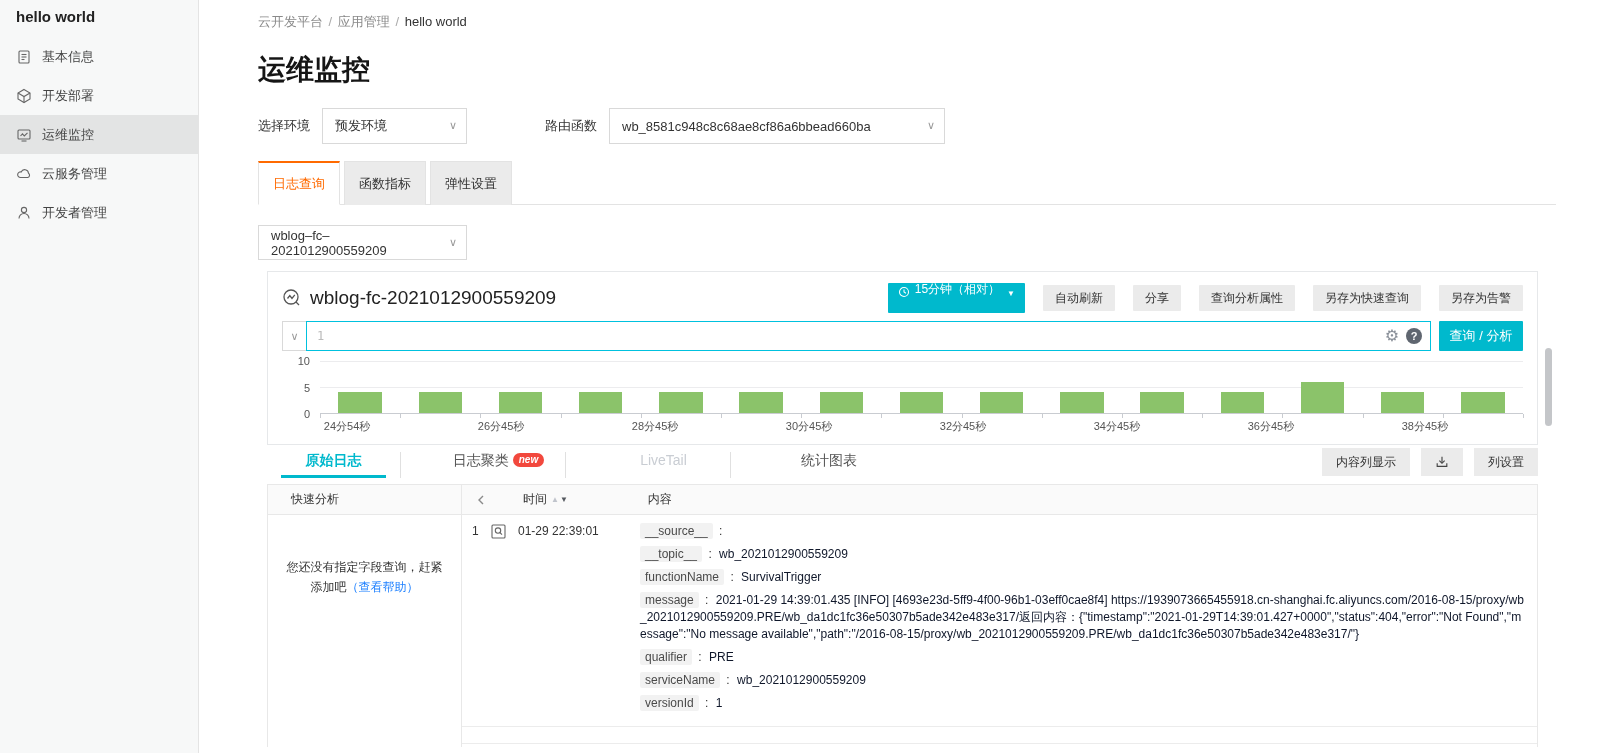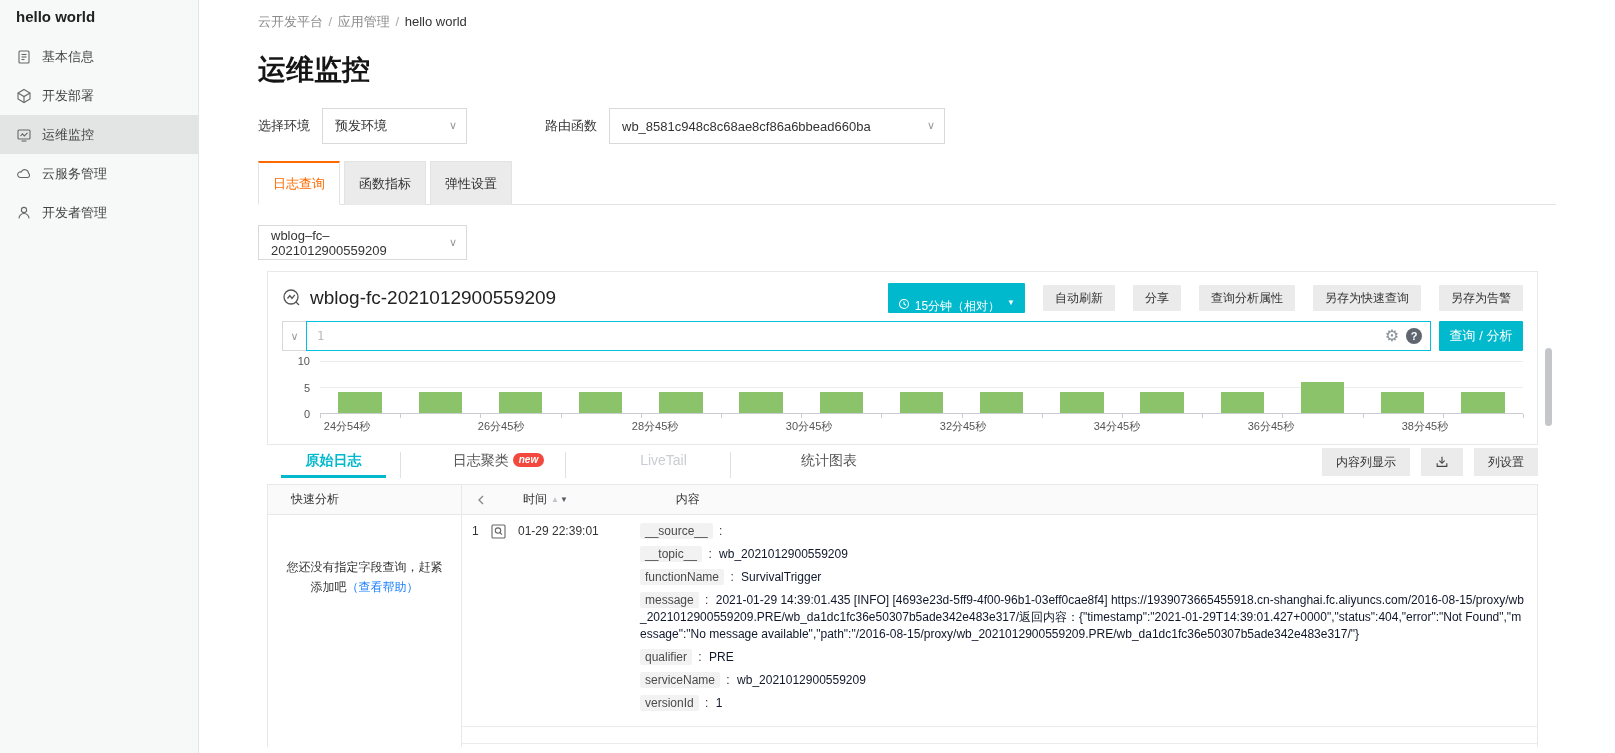--- a/index.html
+++ b/index.html
@@ -47,21 +47,21 @@
 
   
   .panel { margin-top:11px; margin-left:9px; width:1271px; border:1px solid #e6e8ea;
     padding:12px 14px 10px 14px; background:#fff; }
   .panel-head { display:flex; align-items:center; justify-content:space-between; height:28px; }
   .panel-title { display:flex; align-items:center; font-size:19px; color:#222; }
   .panel-title .t-icon { width:20px; height:20px; margin-right:8px; display:inline-flex; }
   .panel-title .t-icon svg { width:20px; height:20px; stroke:#555; fill:none; stroke-width:1.3; }
   .head-actions { display:flex; align-items:center; }
   .btn-time { height:26px; background:var(--teal); color:#fff; font-size:12px; border:none;
-    display:flex; align-items:flex-start; padding:15px 10px; cursor:pointer; border-radius:1px; }
+    display:flex; align-items:flex-end; padding:15px 10px; cursor:pointer; border-radius:1px; }
   .btn-time svg { width:12px; height:12px; stroke:#fff; fill:none; stroke-width:1.4; margin-right:5px; }
   .btn-time .caret { font-size:8px; margin-left:7px; }
   .btn-gray { height:26px; background:#ebebeb; border:none; color:#333; font-size:12px;
     padding:0 12px; margin-left:9px; cursor:pointer; border-radius:1px; }
   .btn-gray.lg { margin-left:18px; }
 
   .query-row { margin-top:9px; display:flex; align-items:stretch; }
   .q-collapse { width:25px; border:1px solid #d9d9d9; background:#fff; display:flex;
     align-items:center; justify-content:center; color:#999; font-size:11px; cursor:pointer; }
   .q-input-wrap { flex:1; border:1px solid #00c1de; margin-left:-1px; display:flex;
@@ -126,21 +126,21 @@
     font-size:12px; color:#333; align-items:center; }
   .qa-head { width:194px; border-right:1px solid #e8e8e8; height:100%; display:flex;
     align-items:center; padding-left:23px; }
   .main-head { flex:1; height:100%; display:flex; align-items:center; }
   .collapse-ic { margin-left:13px; display:inline-flex; cursor:pointer; }
   .collapse-ic svg { width:12px; height:12px; stroke:#8a8a8a; fill:none; stroke-width:1.4; }
   .th-time { margin-left:36px; display:flex; align-items:center; cursor:pointer; }
   .sort-ics { margin-left:4px; display:inline-flex; }
   .sort-up { font-size:8px; color:#c0c4cc; }
   .sort-down { font-size:8px; color:#55595f; margin-left:1px; }
-  .th-content { margin-left:108px; }
+  .th-content { margin-left:80px; }
 
   .tbody { display:flex; align-items:stretch; }
   .qa-body { width:194px; border-right:1px solid #e8e8e8; min-height:232px;
     padding:42px 14px 0; text-align:center; font-size:12px; color:#333; line-height:20px; }
   .qa-link { color:#1e80ff; cursor:pointer; }
   .rows { flex:1; }
   .log-row { display:flex; border-bottom:1px solid #ececec; padding:8px 0 8px; }
   .log-idx { width:22px; padding-left:10px; font-size:12px; color:#333; padding-top:1px; }
   .doc-ic { width:17px; height:17px; margin-left:6px; display:inline-flex; cursor:pointer; }
   .doc-ic svg { width:17px; height:17px; stroke:#666; fill:none; stroke-width:1.1; }

